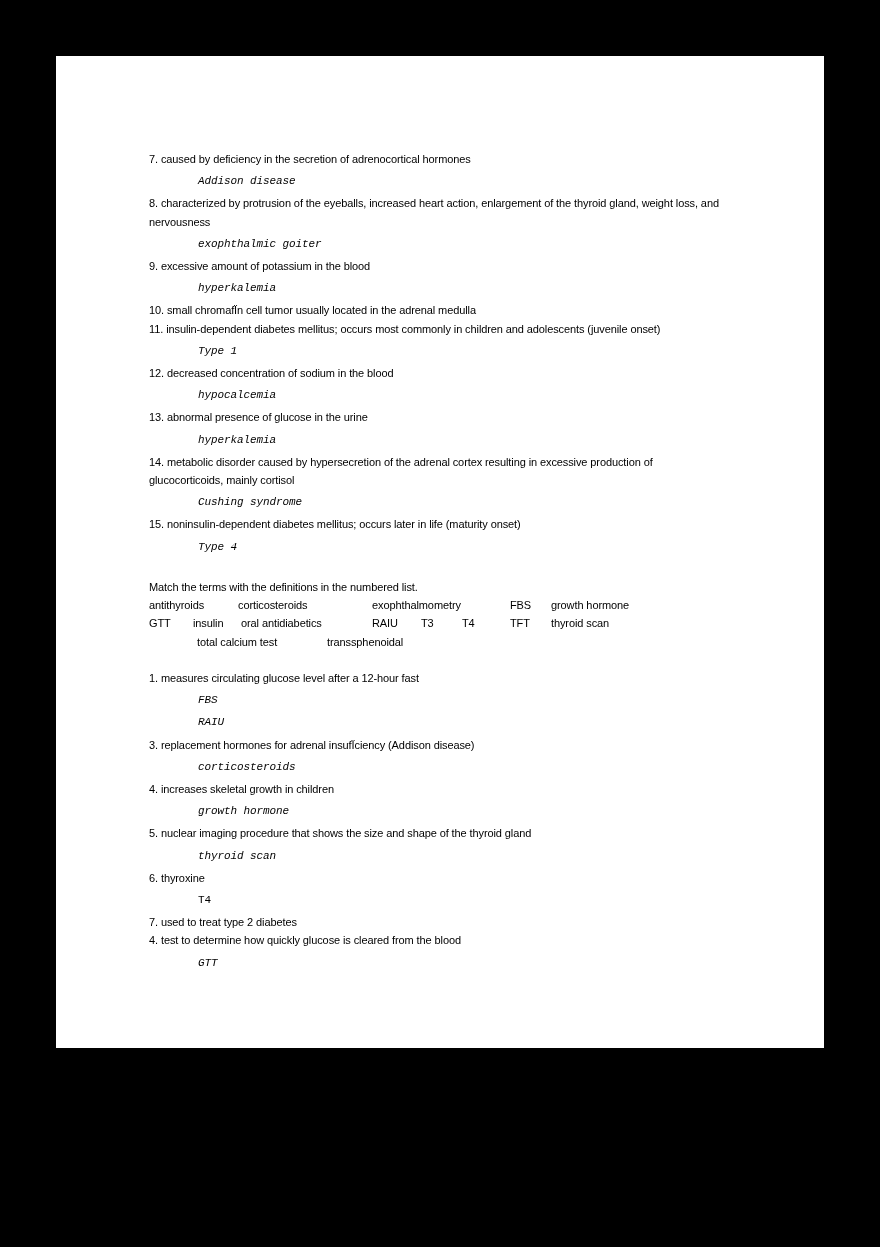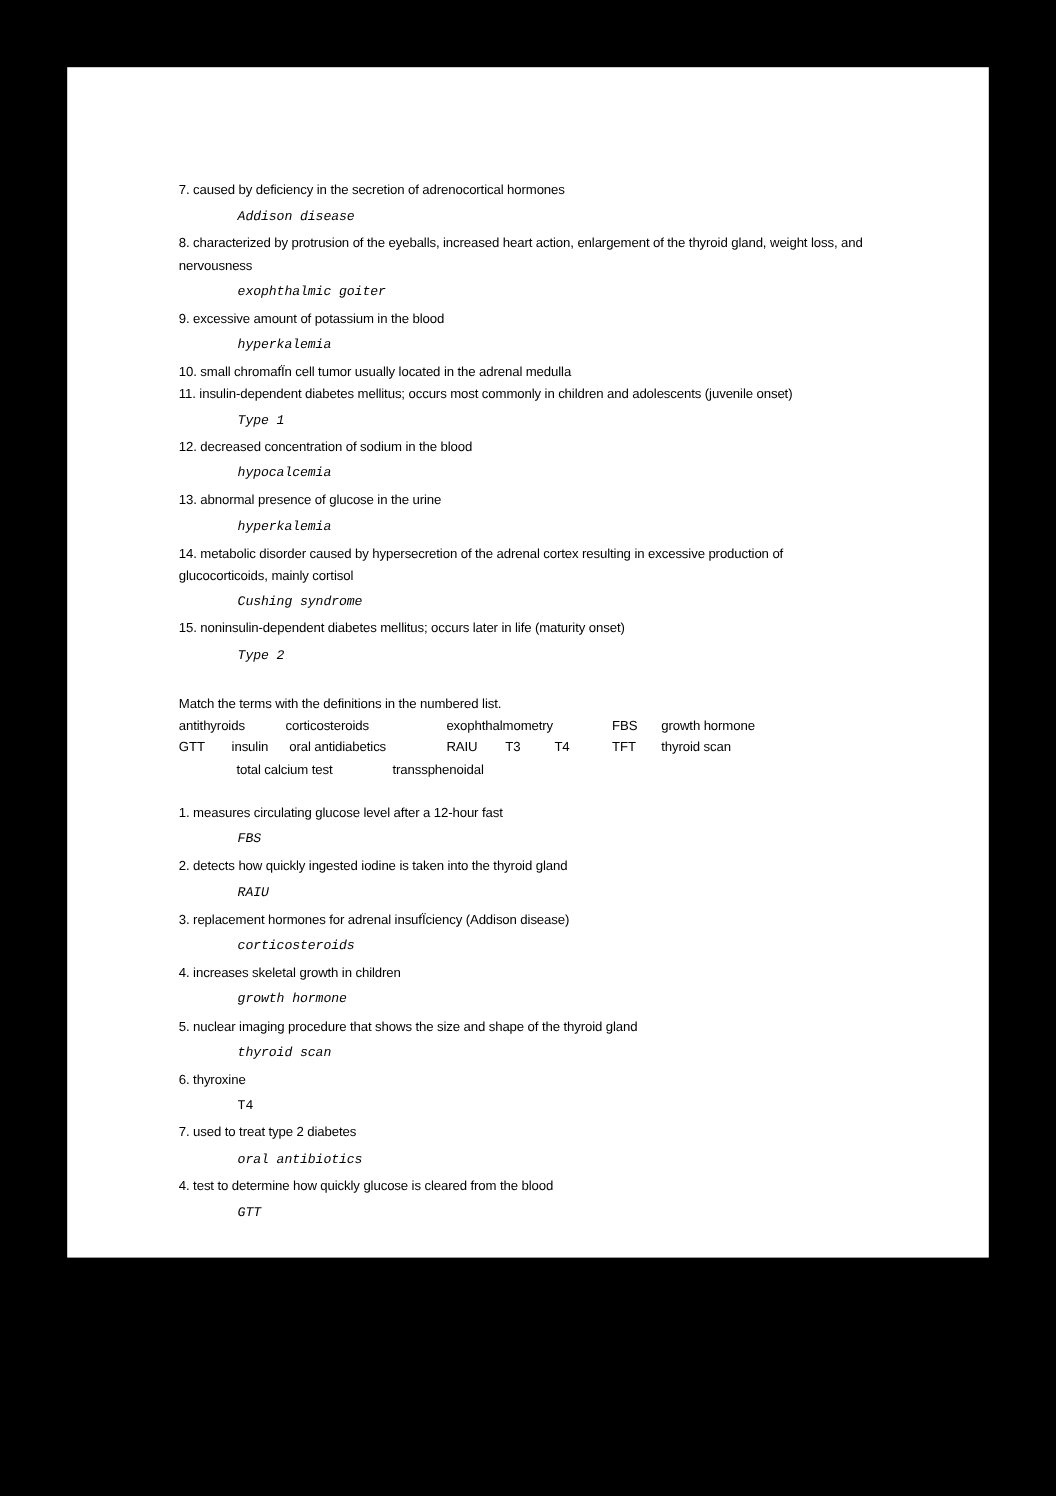--- a/index.html
+++ b/index.html
@@ -80,21 +80,21 @@
       <p class="q">12. decreased concentration of sodium in the blood</p>
       <p class="a">hypocalcemia</p>
 
       <p class="q">13. abnormal presence of glucose in the urine</p>
       <p class="a">hyperkalemia</p>
 
       <p class="q">14. metabolic disorder caused by hypersecretion of the adrenal cortex resulting in excessive production of glucocorticoids, mainly cortisol</p>
       <p class="a">Cushing syndrome</p>
 
       <p class="q">15. noninsulin-dependent diabetes mellitus; occurs later in life (maturity onset)</p>
-      <p class="a">Type 2</p>
+      <p class="a">Type 4</p>
     </div>
 
     <div class="blank"></div>
 
     <p class="q">Match the terms with the definitions in the numbered list.</p>
 
     <div class="bank">
       <span class="term" style="left:0px;top:0px;">antithyroids</span>
       <span class="term" style="left:89px;top:0px;">corticosteroids</span>
       <span class="term" style="left:223px;top:0px;">exophthalmometry</span>
@@ -113,36 +113,34 @@
       <span class="term" style="left:48px;top:36.4px;">total calcium test</span>
       <span class="term" style="left:178px;top:36.4px;">transsphenoidal</span>
     </div>
 
     <div class="blank"></div>
 
     <div>
       <p class="q">1. measures circulating glucose level after a 12-hour fast</p>
       <p class="a">FBS</p>
 
-      <p class="q">2. detects how quickly ingested iodine is taken into the thyroid gland</p>
       <p class="a">RAIU</p>
 
       <p class="q">3. replacement hormones for adrenal insufÏciency (Addison disease)</p>
       <p class="a">corticosteroids</p>
 
       <p class="q">4. increases skeletal growth in children</p>
       <p class="a">growth hormone</p>
 
       <p class="q">5. nuclear imaging procedure that shows the size and shape of the thyroid gland</p>
       <p class="a">thyroid scan</p>
 
       <p class="q">6. thyroxine</p>
       <p class="a plain">T4</p>
 
       <p class="q">7. used to treat type 2 diabetes</p>
-      <p class="a">oral antibiotics</p>
 
       <p class="q">4. test to determine how quickly glucose is cleared from the blood</p>
       <p class="a">GTT</p>
     </div>
 
   </div>
 </div>
 
 </body></html>

